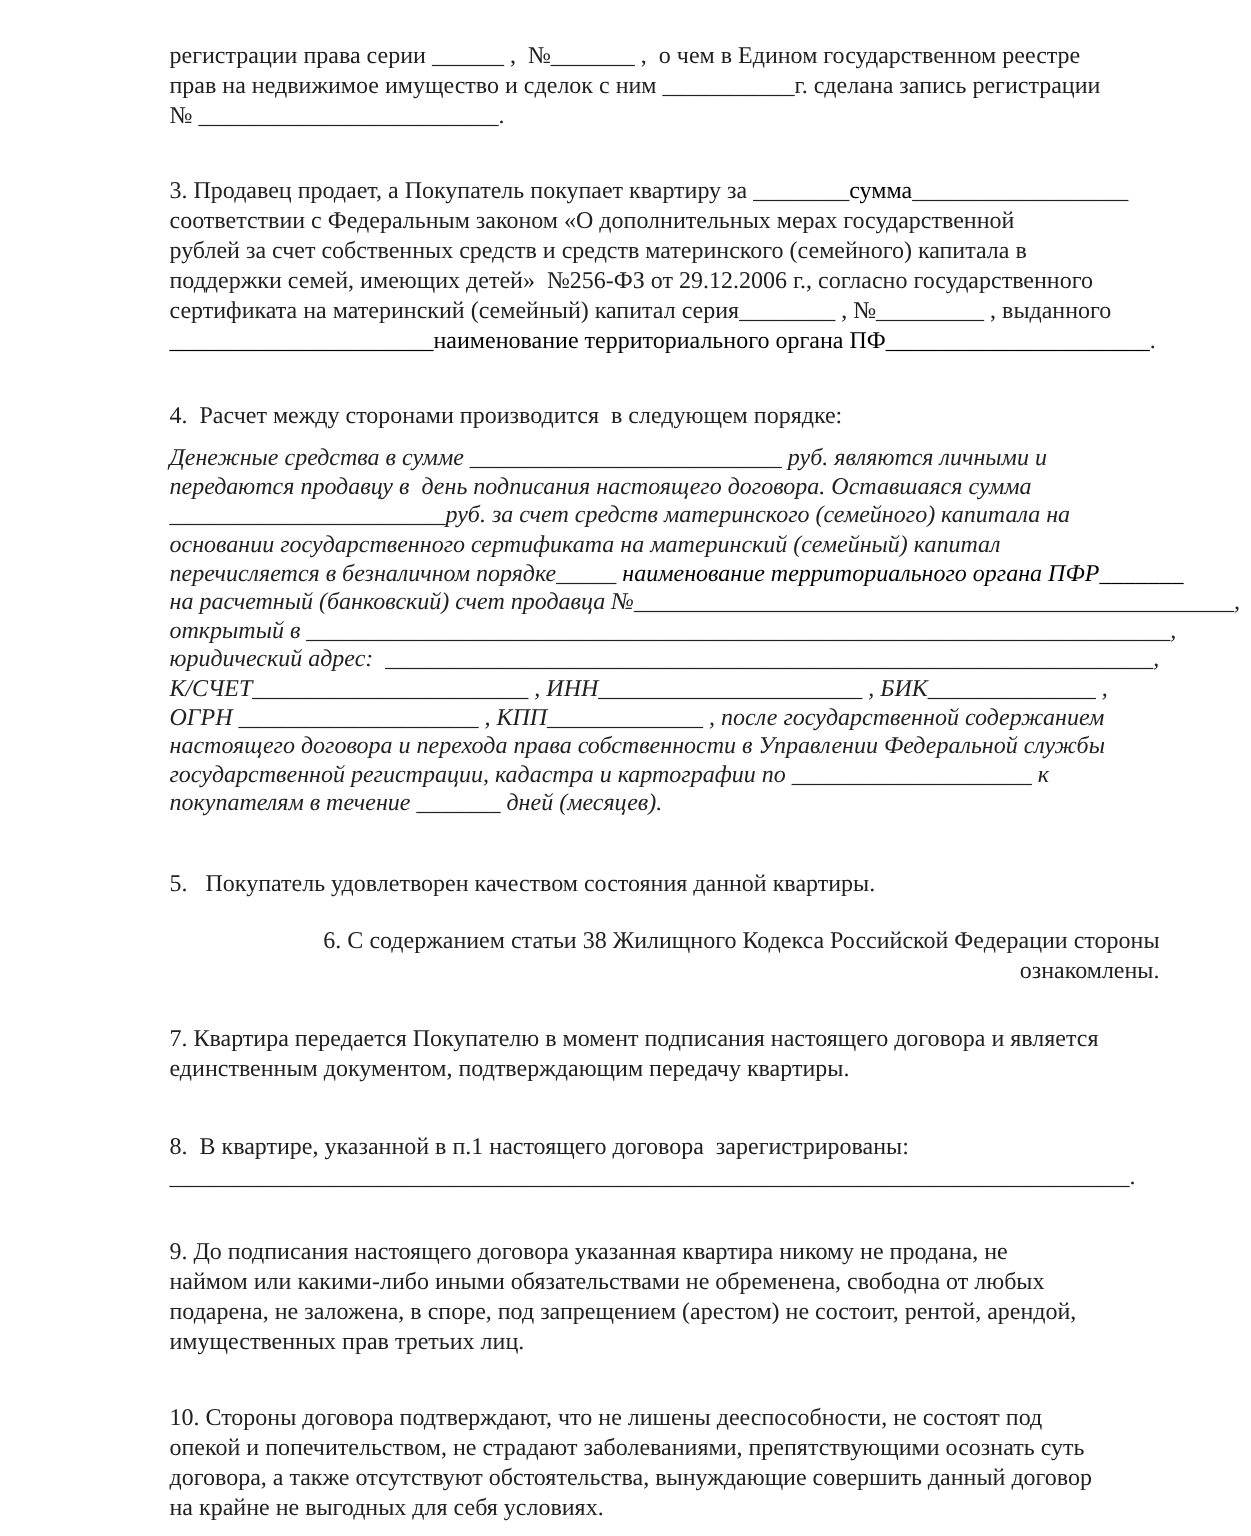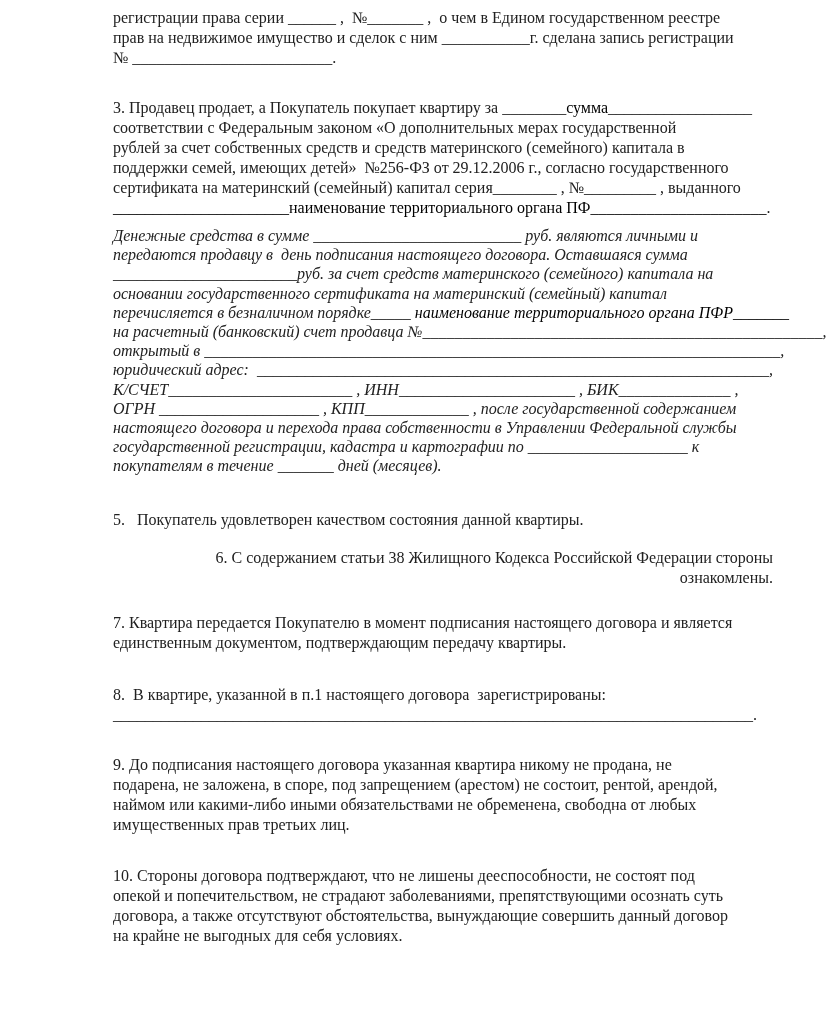--- a/index.html
+++ b/index.html
@@ -9,21 +9,21 @@
     height: 1024px;
     background: #ffffff;
     overflow: hidden;
     font-family: "Liberation Serif", "DejaVu Serif", serif;
     font-size: 16px;
     color: #212121;
   }
   .content {
     position: absolute;
     left: 113px;
-    top: 8px;
+    top: 28px;
     width: 660px;
   }
   .line {
     white-space: pre;
     line-height: 20px;
     height: 20px;
     overflow: visible;
   }
   .hint { color: #000000; }
   .para3   { margin-top: 30px; }
@@ -51,20 +51,23 @@
 
     <div class="para para3">
       <div class="line"><span>3. Продавец продает, а Покупатель покупает квартиру за ________</span><span class="hint">сумма</span><span>__________________</span></div>
       <div class="line">соответствии с Федеральным законом «О дополнительных мерах государственной</div>
       <div class="line">рублей за счет собственных средств и средств материнского (семейного) капитала в</div>
       <div class="line">поддержки семей, имеющих детей»  №256-ФЗ от 29.12.2006 г., согласно государственного</div>
       <div class="line">сертификата на материнский (семейный) капитал серия________ , №_________ , выданного</div>
       <div class="line"><span class="hint">______________________наименование территориального органа ПФ______________________</span><span>.</span></div>
     </div>
 
+    <div class="para p4head">
+      <div class="line">4.  Расчет между сторонами производится  в следующем порядке:</div>
+    </div>
 
     <div class="para p4body">
       <div class="line">Денежные средства в сумме __________________________ руб. являются личными и</div>
       <div class="line">передаются продавцу в  день подписания настоящего договора. Оставшаяся сумма</div>
       <div class="line">_______________________руб. за счет средств материнского (семейного) капитала на</div>
       <div class="line">основании государственного сертификата на материнский (семейный) капитал</div>
       <div class="line"><span>перечисляется в безналичном порядке_____ </span><span class="hint">наименование территориального органа ПФР_______</span></div>
       <div class="line">на расчетный (банковский) счет продавца №__________________________________________________,</div>
       <div class="line">открытый в ________________________________________________________________________,</div>
       <div class="line">юридический адрес:  ________________________________________________________________,</div>
@@ -89,22 +92,22 @@
       <div class="line">единственным документом, подтверждающим передачу квартиры.</div>
     </div>
 
     <div class="para para8">
       <div class="line">8.  В квартире, указанной в п.1 настоящего договора  зарегистрированы:</div>
       <div class="line">________________________________________________________________________________.</div>
     </div>
 
     <div class="para para9">
       <div class="line">9. До подписания настоящего договора указанная квартира никому не продана, не</div>
+      <div class="line">наймом или какими-либо иными обязательствами не обременена, свободна от любых</div>
       <div class="line">подарена, не заложена, в споре, под запрещением (арестом) не состоит, рентой, арендой,</div>
-      <div class="line">наймом или какими-либо иными обязательствами не обременена, свободна от любых</div>
       <div class="line">имущественных прав третьих лиц.</div>
     </div>
 
     <div class="para para10">
       <div class="line">10. Стороны договора подтверждают, что не лишены дееспособности, не состоят под</div>
       <div class="line">опекой и попечительством, не страдают заболеваниями, препятствующими осознать суть</div>
       <div class="line">договора, а также отсутствуют обстоятельства, вынуждающие совершить данный договор</div>
       <div class="line">на крайне не выгодных для себя условиях.</div>
     </div>
 

